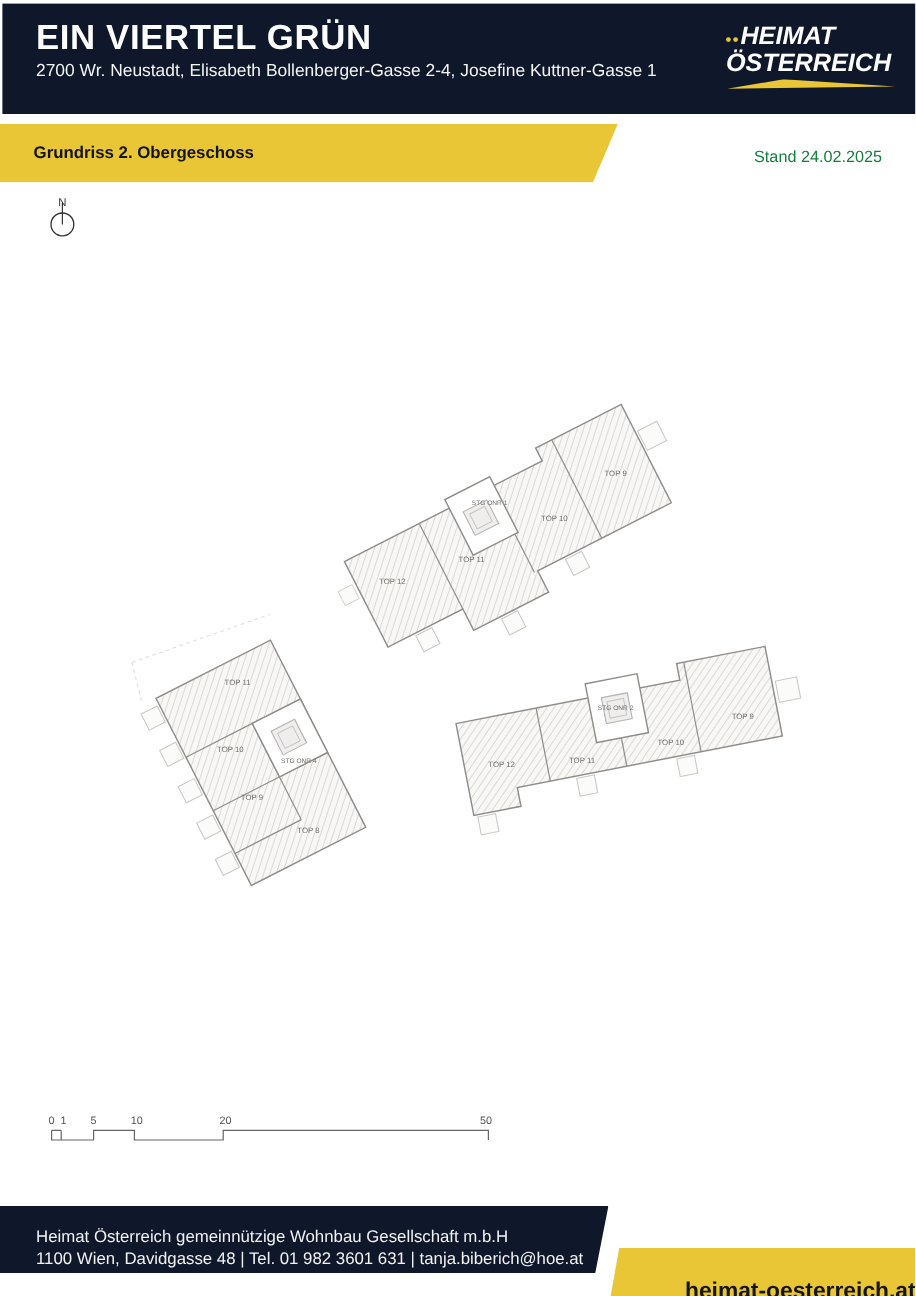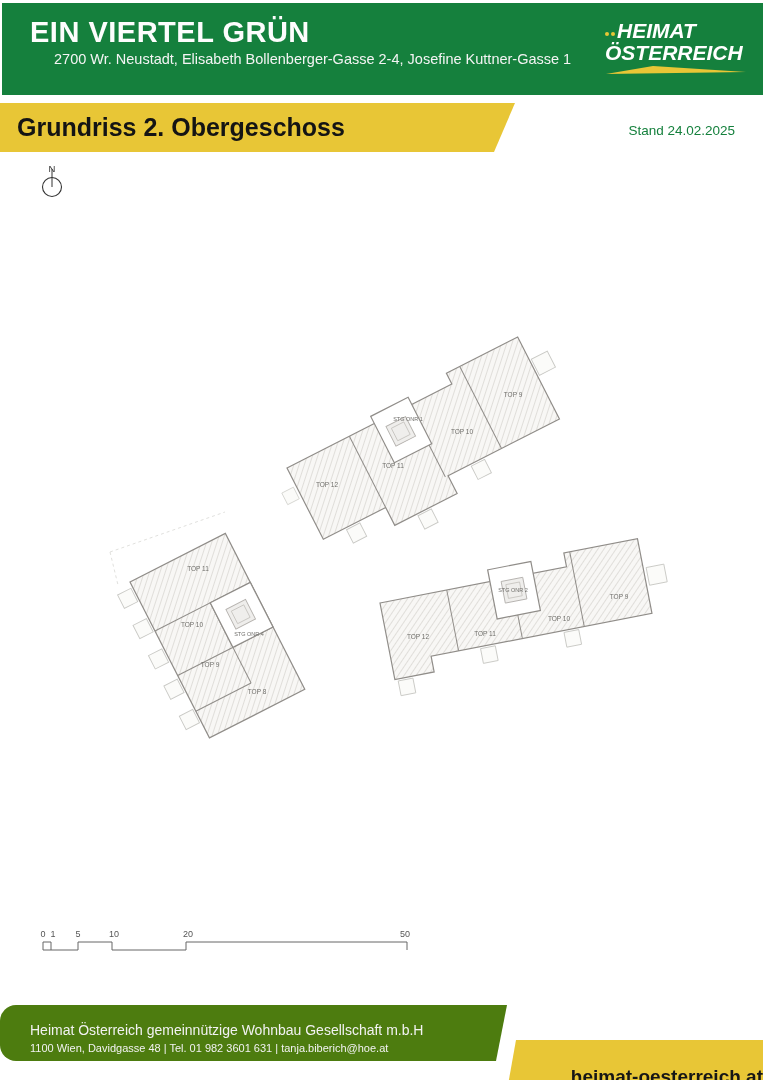--- a/index.html
+++ b/index.html
@@ -1,49 +1,49 @@
 <!DOCTYPE html>
 <html><head>
 <meta charset="utf-8">
 <style>
   html,body{margin:0;padding:0;background:#ffffff;}
   .page{position:relative;width:763px;height:1080px;background:#ffffff;overflow:hidden;
         font-family:"Liberation Sans", sans-serif;}
 
   
-  .header{position:absolute;left:2px;top:3px;right:0;height:92px;background:#15803d;}
+  .header{position:absolute;left:2px;top:3px;right:0;height:92px;background:#0f172a;}
   .header h1{margin:0;padding:14px 0 0 28px;color:#fdfdfd;font-size:29px;line-height:30px;
              font-weight:bold;letter-spacing:.5px;}
-  .header .address{padding:4px 0 0 28px;color:#f4f4f4;font-size:14.5px;margin-left:24px;}
+  .header .address{padding:4px 0 0 28px;color:#f4f4f4;font-size:14.5px;}
   .logo{position:absolute;top:17px;right:16px;width:142px;text-align:left;color:#ffffff;
         font-style:italic;font-weight:bold;line-height:22px;font-size:21px;}
   .logo-dots i{display:inline-block;width:4px;height:4px;border-radius:50%;background:#e8c636;
                margin-right:2px;vertical-align:2px;}
   .logo-swoosh{display:block;margin-top:2px;}
 
   
   .banner{position:absolute;left:0;top:103px;width:515px;height:49px;background:#e8c636;
           clip-path:polygon(0 0,100% 0,calc(100% - 21px) 100%,0 100%);}
-  .banner span{display:block;padding-left:17px;line-height:49px;font-size:25px;font-weight:bold;
+  .banner span{display:block;padding-left:28px;line-height:49px;font-size:14px;font-weight:bold;
                color:#141414;}
   .stand{position:absolute;top:123px;right:28px;font-size:13.5px;color:#15803d;}
 
   
   .plan{position:absolute;left:0;top:160px;}
   .plan text{font-family:"Liberation Sans", sans-serif;}
   .unit-label{font-size:6.5px;fill:#6f6e6a;text-anchor:middle;}
   .stg-label{font-size:5.5px;fill:#6f6e6a;text-anchor:middle;}
   .scale-label{font-size:9px;fill:#555;text-anchor:middle;}
   .north-label{font-size:9.5px;fill:#333;text-anchor:middle;}
 
   
-  .footer-gray{position:absolute;left:0;top:1005px;width:763px;height:56px;background:#4d7c0f;
-               clip-path:polygon(0 0,507px 0,496px 100%,0 100%);border-radius:16px;}
+  .footer-gray{position:absolute;left:0;top:1005px;width:763px;height:56px;background:#0f172a;
+               clip-path:polygon(0 0,507px 0,496px 100%,0 100%);}
   .footer-gray .l1{padding:17px 0 0 30px;color:#f2f2f2;font-size:14px;line-height:17px;}
-  .footer-gray .l2{padding:1px 0 0 30px;color:#f2f2f2;font-size:11px;line-height:17px;}
+  .footer-gray .l2{padding:1px 0 0 30px;color:#f2f2f2;font-size:14px;line-height:17px;}
   .footer-yellow{position:absolute;left:503px;top:1005px;width:260px;height:73px;background:#e8c636;
                  clip-path:polygon(13px 0,100% 0,100% 100%,0 100%);
                  display:flex;align-items:center;justify-content:flex-end;margin-top:35px;}
   .footer-yellow span{font-size:19px;font-weight:bold;color:#161616;padding-left:10px;}
 </style>
 </head>
 <body>
 
 <div class="page">
 

